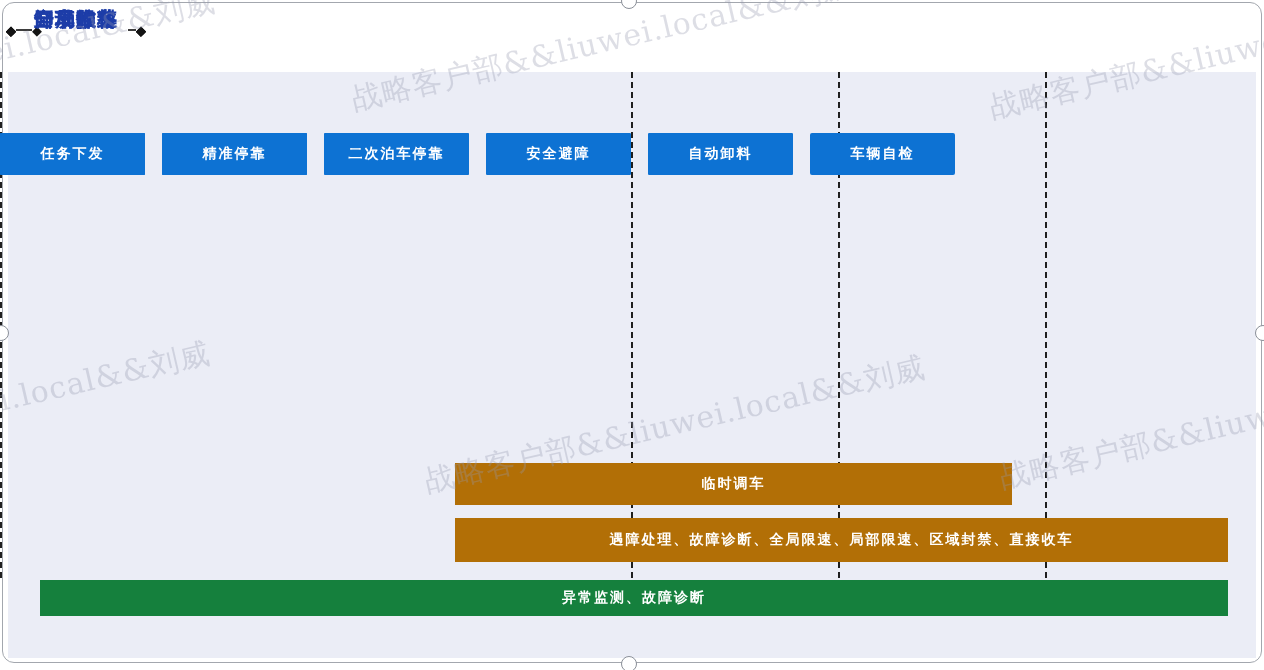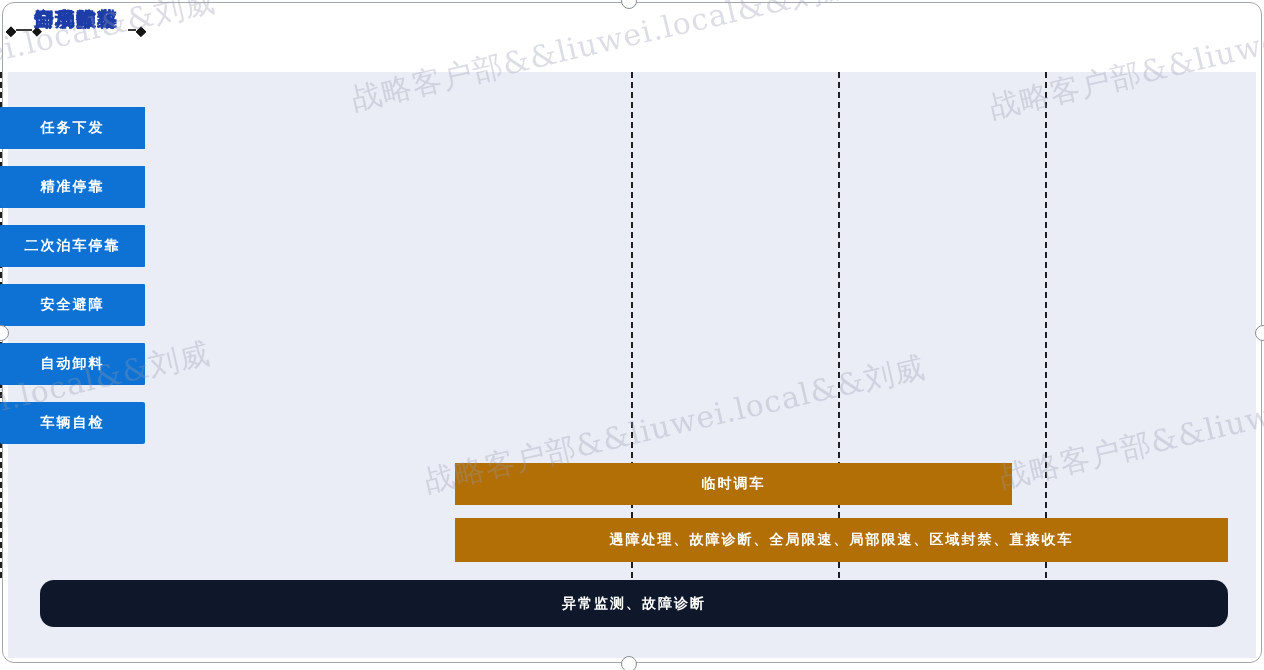--- a/index.html
+++ b/index.html
@@ -39,38 +39,38 @@
   
   .divider{position:absolute;top:72px;height:506px;width:0;
            border-left:2px dashed #1f1f1f;z-index:2;}
   .divider:nth-of-type(1){left:217px;}
   .divider:nth-of-type(2){left:424px;}
   .divider:nth-of-type(3){left:631px;}
   .divider:nth-of-type(4){left:838px;}
   .divider:nth-of-type(5){left:1045px;}
 
   
-  .col{position:absolute;top:72px;display:flex;flex-direction:column;align-items:center;
-       padding-top:35px;gap:17px;box-sizing:border-box;z-index:3;}
+  .col{position:absolute;top:72px;display:flex;align-items:center;
+       padding-top:61px;gap:17px;box-sizing:border-box;z-index:3;}
   .col:nth-of-type(1){left:8px;width:210px;}
   .col:nth-of-type(2){left:218px;width:207px;}
   .col:nth-of-type(3){left:425px;width:207px;}
   .col:nth-of-type(4){left:632px;width:207px;}
   .col:nth-of-type(5){left:839px;width:207px;}
   .col:nth-of-type(6){left:1046px;width:210px;}
   .task{width:145px;height:42px;flex:none;background:#0d72d3;border-radius:2px;
         display:flex;align-items:center;justify-content:center;
         color:#ffffff;font-size:14px;font-weight:bold;letter-spacing:2px;white-space:nowrap;}
 
   
   .bar{position:absolute;display:flex;align-items:center;justify-content:center;
        color:#ffffff;font-size:14px;font-weight:bold;letter-spacing:2px;z-index:3;}
   .bar.temp{left:455px;top:463px;width:557px;height:42px;background:#b26f06;}
   .bar.exception{left:455px;top:518px;width:773px;height:44px;background:#b26f06;}
-  .bar.monitor{left:40px;top:580px;width:1188px;height:47px;background:#0f172a;border-radius:14px;}
+  .bar.monitor{left:40px;top:580px;width:1188px;height:36px;background:#15803d;}
 
   
   .wm{position:absolute;z-index:5;pointer-events:none;white-space:nowrap;
       font-family:"DejaVu Serif", serif;font-size:30px;letter-spacing:1px;
       color:rgba(148,153,173,0.32);transform:rotate(-13deg);transform-origin:0 50%;}
   .wm.w1{left:-285px;top:96px;}
   .wm.w2{left:352px;top:80px;}
   .wm.w3{left:-290px;top:448px;}
   .wm.w4{left:425px;top:462px;}
   .wm.w5{left:1000px;top:458px;}

